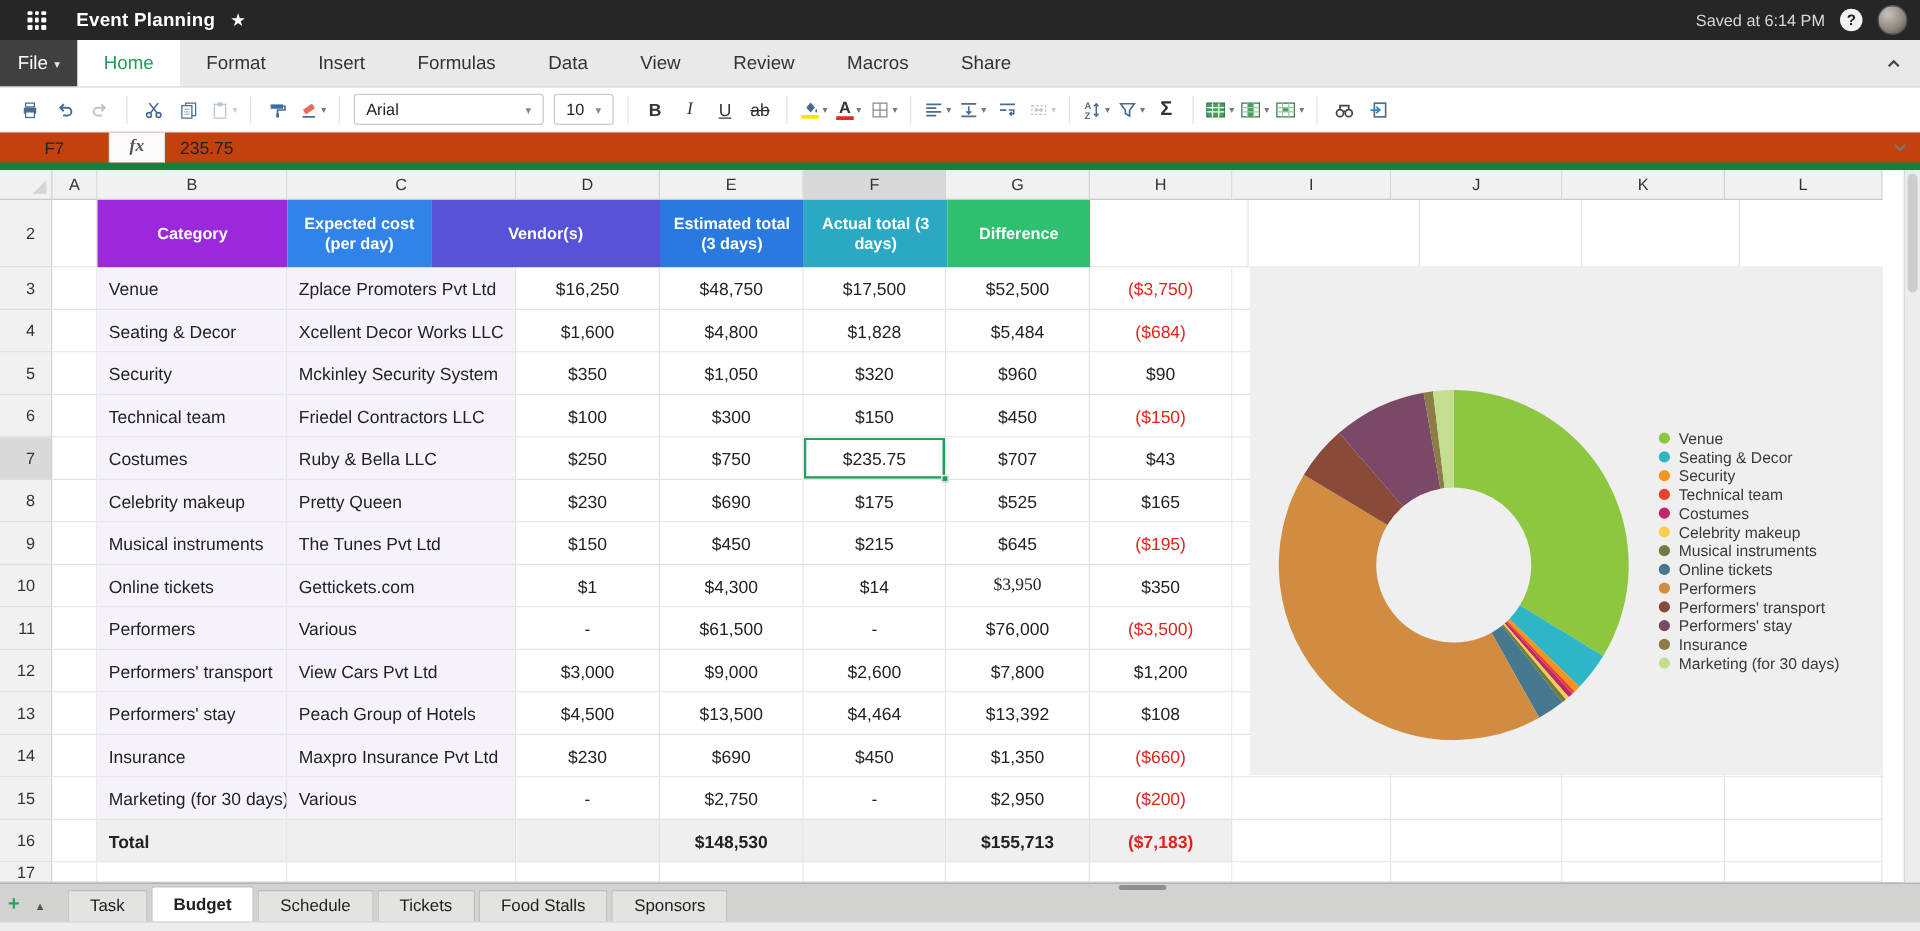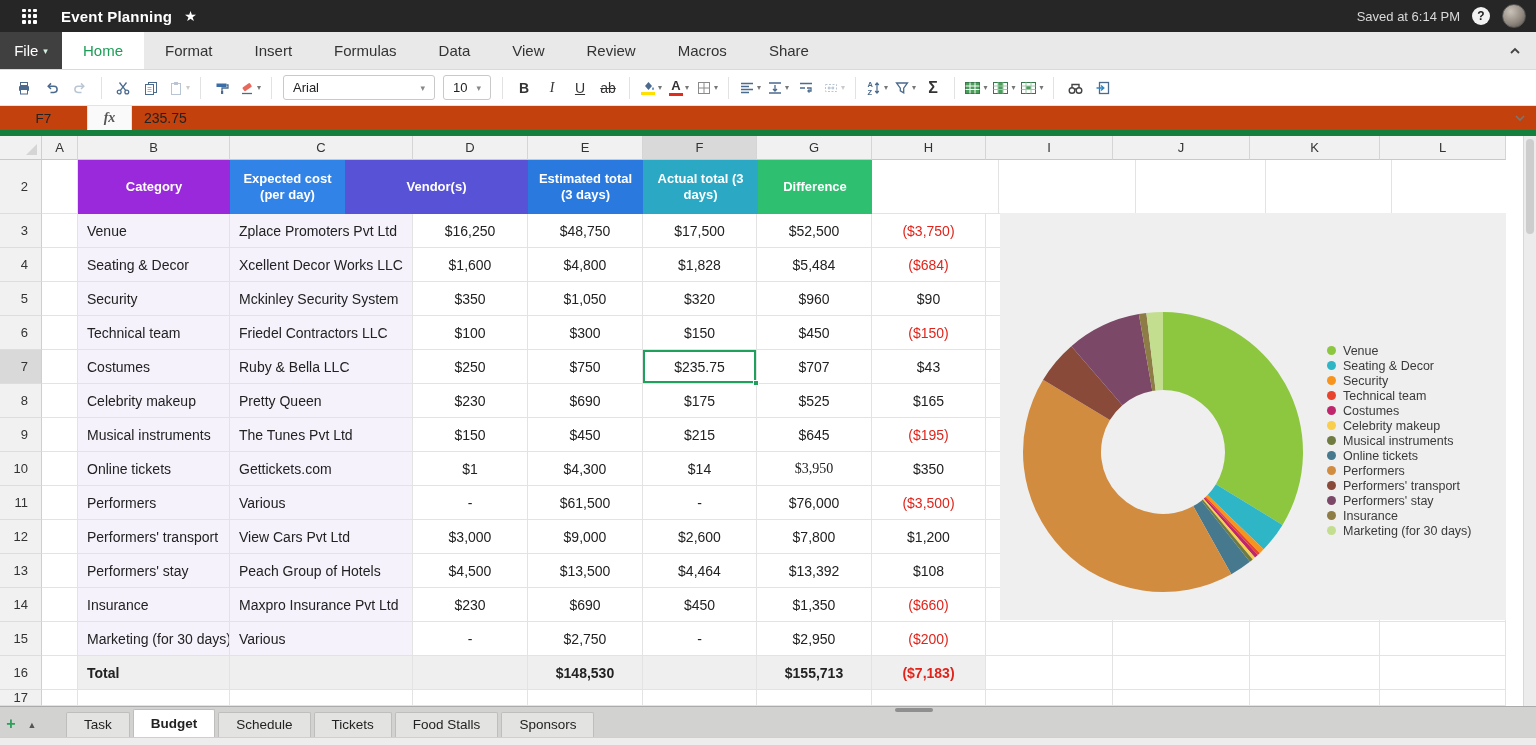--- a/index.html
+++ b/index.html
@@ -666,21 +666,21 @@
 
   <div class="vscroll">
       <div class="vthumb"></div>
     </div>
 </div>
 
 <div class="tabbar">
   <div class="hthumb"></div>
   <div class="tab-add">+</div>
   <div class="tab-up">▲</div>
-  <div id="tabs" style="display:flex;align-items:flex-end;margin-left:24px;">
+  <div id="tabs" style="display:flex;align-items:flex-end;margin-left:12px;">
       <div class="sheettab">Task</div>
       <div class="sheettab active">Budget</div>
       <div class="sheettab">Schedule</div>
       <div class="sheettab">Tickets</div>
       <div class="sheettab">Food Stalls</div>
       <div class="sheettab">Sponsors</div>
     </div>
 </div>
 <div class="statusbar"></div>
 

